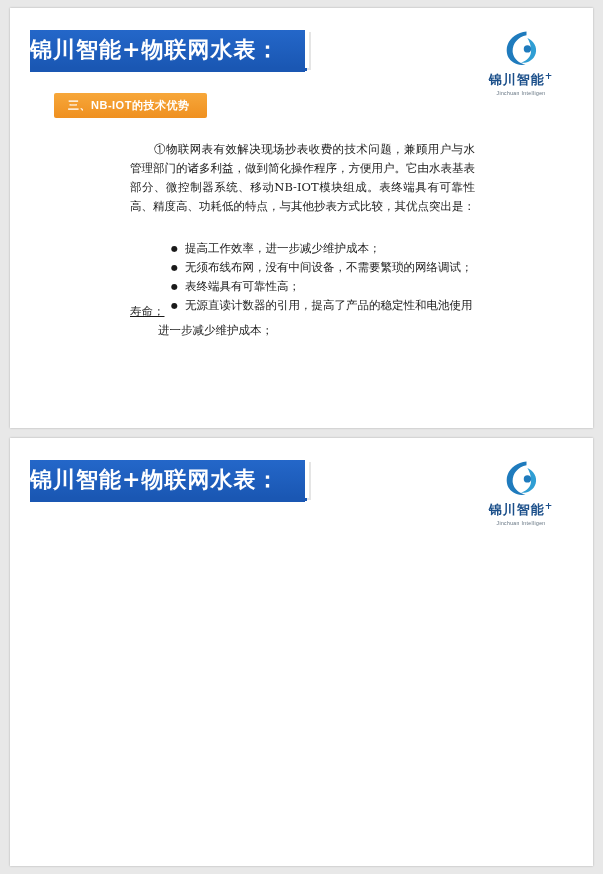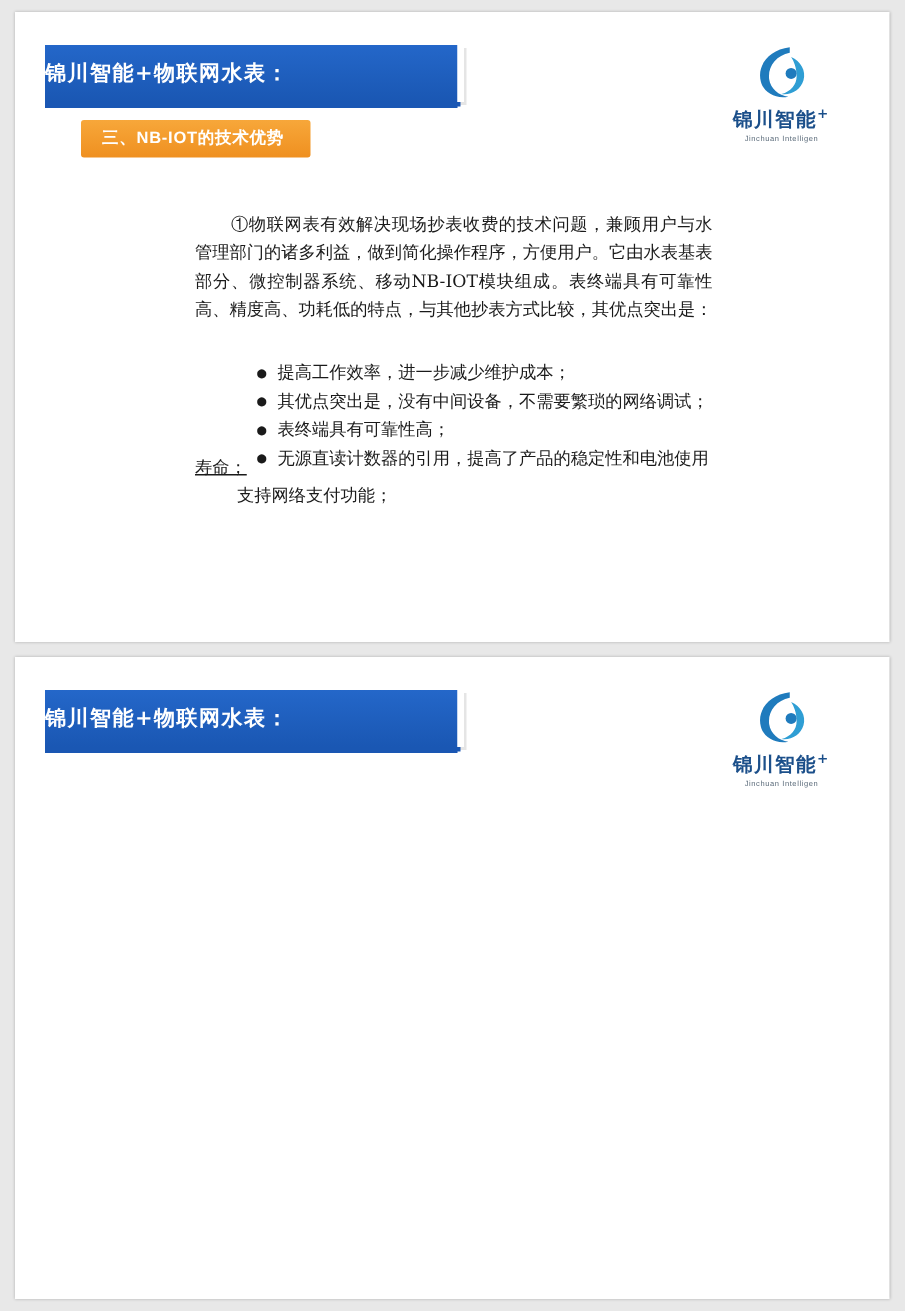--- a/index.html
+++ b/index.html
@@ -47,21 +47,21 @@
   .title-text {
     position: absolute;
     left: 20px;
     top: 24px;
     width: 290px;
     height: 34px;
     line-height: 34px;
     color: #ffffff;
     font-family: "DejaVu Serif", serif;
     font-weight: bold;
-    font-size: 14px;
+    font-size: 22px;
     letter-spacing: 1px;
     white-space: nowrap;
   }
   .title-underline {
     position: absolute;
     left: 20px;
     top: 60px;
     width: 277px;
     height: 3px;
     background: #1a57b3;
@@ -100,21 +100,21 @@
     line-height: 25px;
     padding: 0 18px 0 14px;
     background: linear-gradient(180deg,#f7a73a 0%, #ef9020 100%);
     color: #ffffff;
     font-size: 11px;
     font-weight: bold;
     border-radius: 2px;
     letter-spacing: 0.5px;
     white-space: nowrap;
   }
-  #s1tag { top: 72px; }
+  #s1tag { top: 85px; }
 
   
   .body-para {
     position: absolute;
     left: 120px;
     top: 132px;
     width: 345px;
     font-family: "DejaVu Serif", serif;
     font-size: 11.5px;
     line-height: 19px;
@@ -192,27 +192,27 @@
       <div class="logo-en">Jinchuan Intelligen</div>
     </div>
 
     <div class="section-tag" id="s1tag">三、NB-IOT的技术优势</div>
 
     <div class="body-para">①物联网表有效解决现场抄表收费的技术问题，兼顾用户与水管理部门的诸多利益，做到简化操作程序，方便用户。它由水表基表部分、微控制器系统、移动NB-IOT模块组成。表终端具有可靠性高、精度高、功耗低的特点，与其他抄表方式比较，其优点突出是：</div>
 
     <div class="bullets">
       <ul>
         <li>提高工作效率，进一步减少维护成本；</li>
-        <li>其优点突出是，没有中间设备，不需要繁琐的网络调试；</li>
+        <li>无须布线布网，没有中间设备，不需要繁琐的网络调试；</li>
         <li>表终端具有可靠性高；</li>
         <li>无源直读计数器的引用，提高了产品的稳定性和电池使用</li>
       </ul>
     </div>
     <div class="tail-line">寿命；</div>
-    <div class="tail-line2">支持网络支付功能；</div>
+    <div class="tail-line2">进一步减少维护成本；</div>
   </div>
 
   <div class="slide" id="slide2">
 
     <div class="title-banner">
       <div class="tline"></div>
     </div>
     <div class="title-text">锦川智能+物联网水表：</div>
     <div class="title-underline"></div>
 

